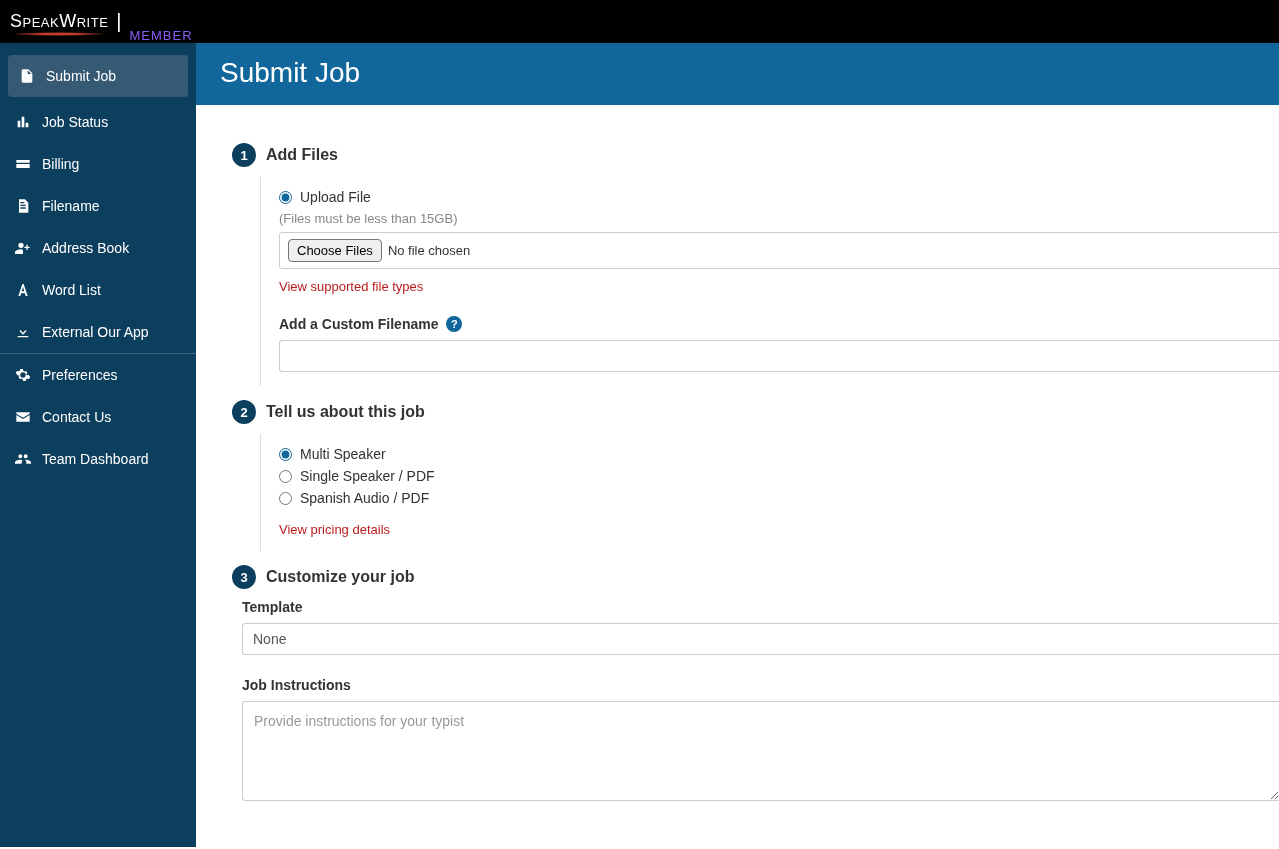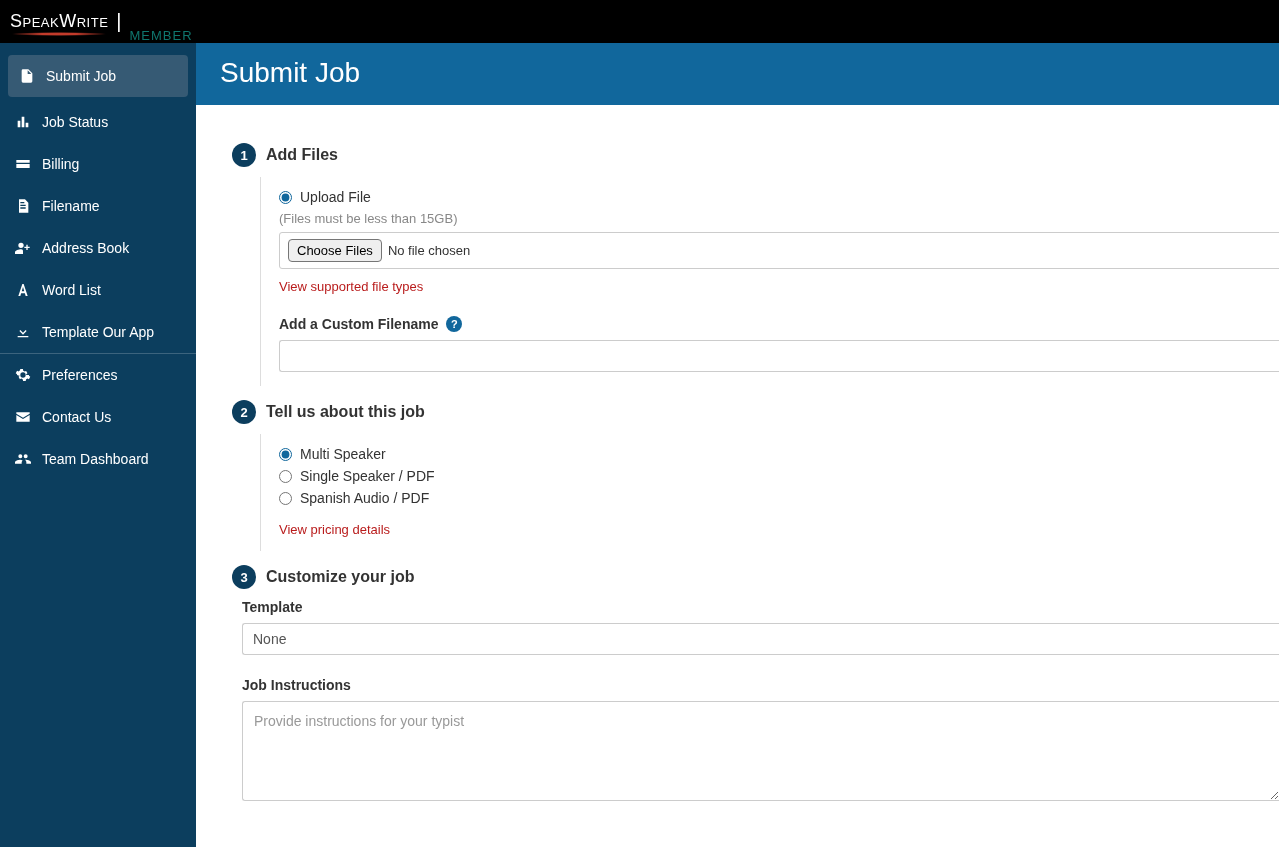--- a/index.html
+++ b/index.html
@@ -3,21 +3,21 @@
   <meta charset="utf-8">
   <style>
     * { box-sizing: border-box; margin: 0; padding: 0; }
     body { font-family: "Helvetica Neue", Helvetica, Arial, sans-serif; font-size: 14px; color: #333; background: #fff; }
     
     
     .topbar { background: #000; height: 43px; display: flex; align-items: flex-start; padding: 0 10px; }
     .logo-wrap { display: flex; align-items: center; }
     .logo-text { color: #fff; font-size: 18px; letter-spacing: 0.5px; }
     .logo-divider { color: #fff; margin: 0 8px; font-size: 20px; }
-    .member-badge { color: #0f766e; font-size: 13px; letter-spacing: 1px; margin-top: 28px; }
+    .member-badge { color: #8b5cf6; font-size: 13px; letter-spacing: 1px; margin-top: 28px; }
     .logo-underline { position: relative; }
     .logo-underline::after { content: ""; position: absolute; left: 0; right: 0; bottom: -4px; height: 4px; background: radial-gradient(ellipse at center, #c23b2b 0%, #c23b2b 30%, transparent 70%); border-radius: 50%; }
     
     .layout { display: flex; min-height: calc(100vh - 45px); }
     
     
     .sidebar { width: 196px; background: #0c3e5e; color: #fff; padding-top: 12px; flex-shrink: 0; }
     .sidebar hr { border: none; border-top: 1px solid rgba(255,255,255,0.2); margin: 0; }
     .side-item { display: flex; align-items: center; padding: 12px 14px; font-size: 14px; cursor: pointer; }
     .side-item.active { background: #365a74; border-radius: 4px; margin: 0 8px 4px 8px; padding: 12px 10px; font-weight: 500; }
@@ -119,21 +119,21 @@
           </svg>
       </span>
       <span>Word List</span>
     </div>
     <div class="side-item">
       <span class="icon">
         <svg viewBox="0 0 24 24" width="16" height="16">
             <path d="M12 3v10l4-4 1.4 1.4L12 16 6.6 10.4 8 9l4 4V3h0zM4 18h16v2H4v-2z"></path>
           </svg>
       </span>
-      <span>Template Our App</span>
+      <span>External Our App</span>
     </div>
     <hr>
     <div class="side-item">
       <span class="icon">
         <svg viewBox="0 0 24 24" width="16" height="16">
             <path d="M12 8a4 4 0 1 0 0 8 4 4 0 0 0 0-8zm9 4a7 7 0 0 1-.1 1.2l2 1.6-2 3.4-2.4-.8a7 7 0 0 1-2 1.2l-.4 2.5h-4l-.4-2.5a7 7 0 0 1-2-1.2l-2.4.8-2-3.4 2-1.6A7 7 0 0 1 3 12c0-.4 0-.8.1-1.2l-2-1.6 2-3.4 2.4.8a7 7 0 0 1 2-1.2L7.9 3h4l.4 2.5a7 7 0 0 1 2 1.2l2.4-.8 2 3.4-2 1.6c.1.4.1.8.1 1.1z"></path>
           </svg>
       </span>
       <span>Preferences</span>
     </div>

